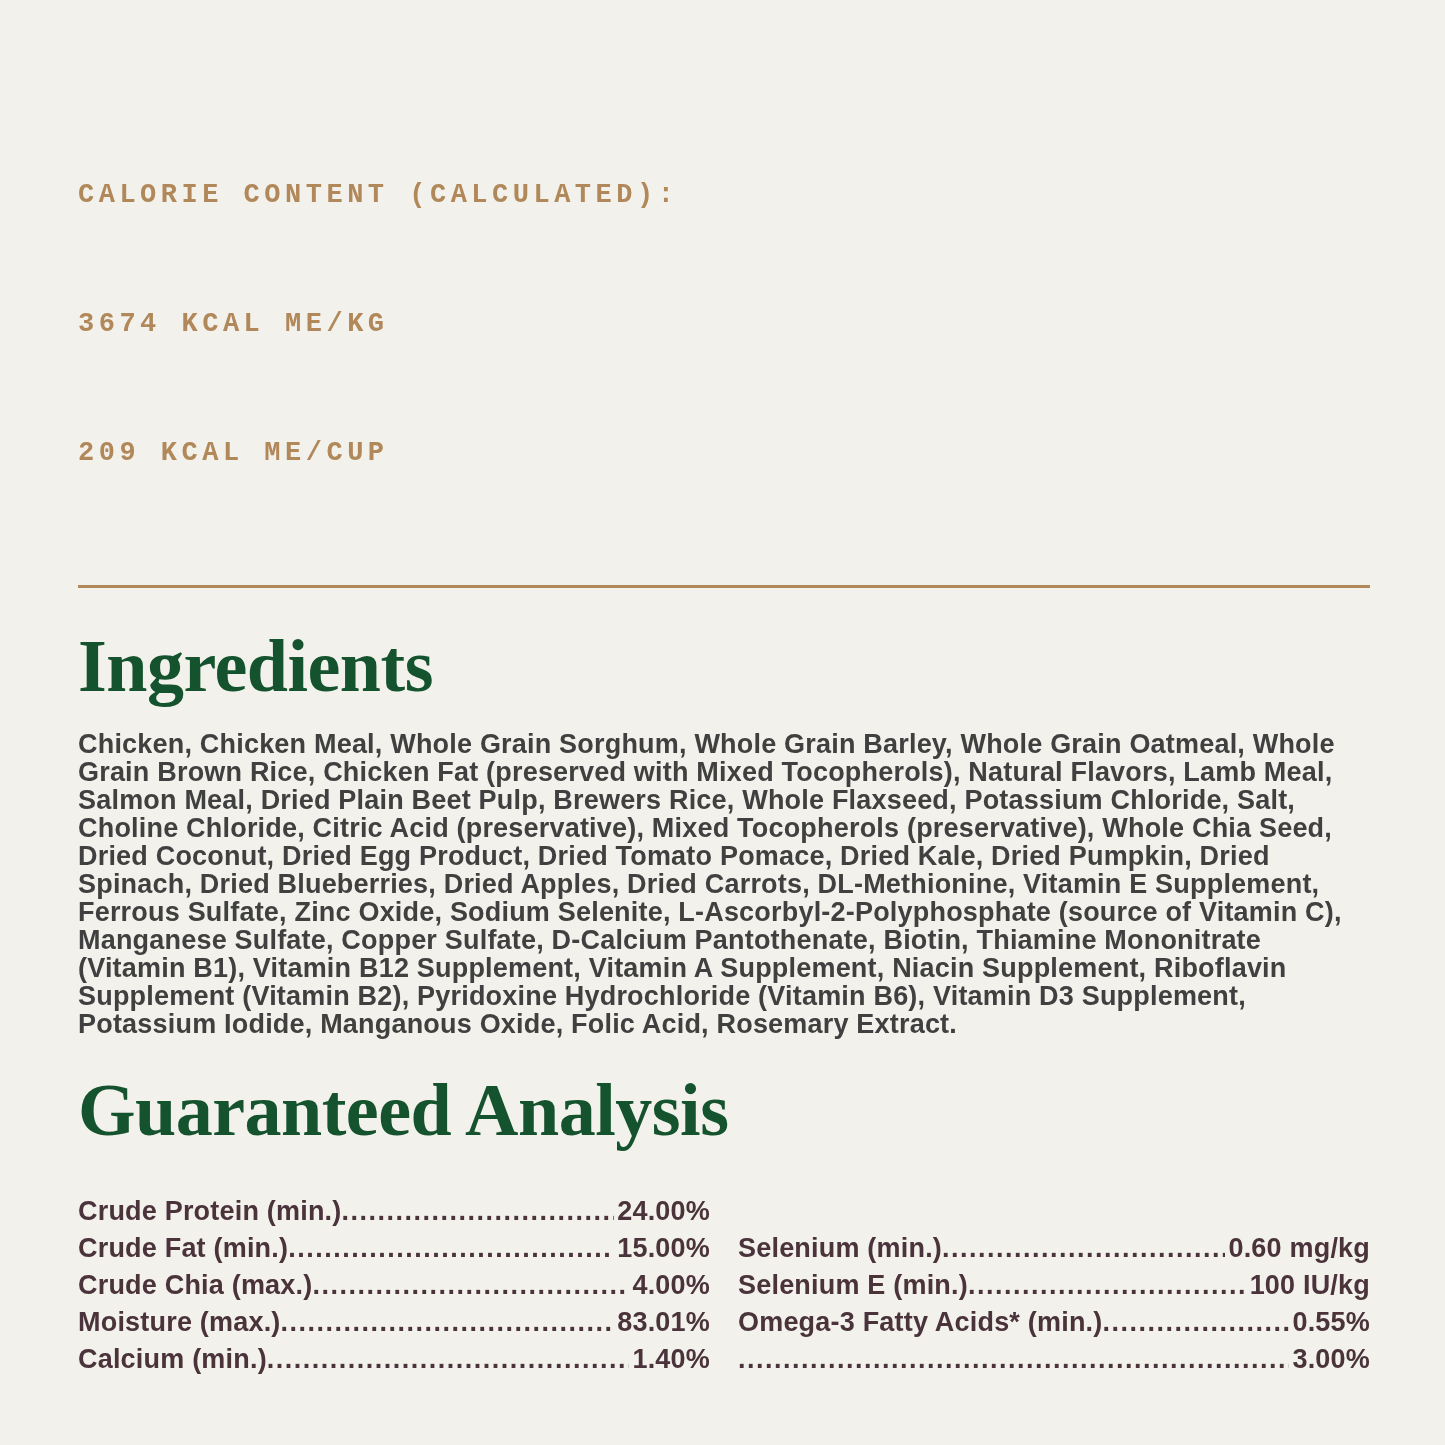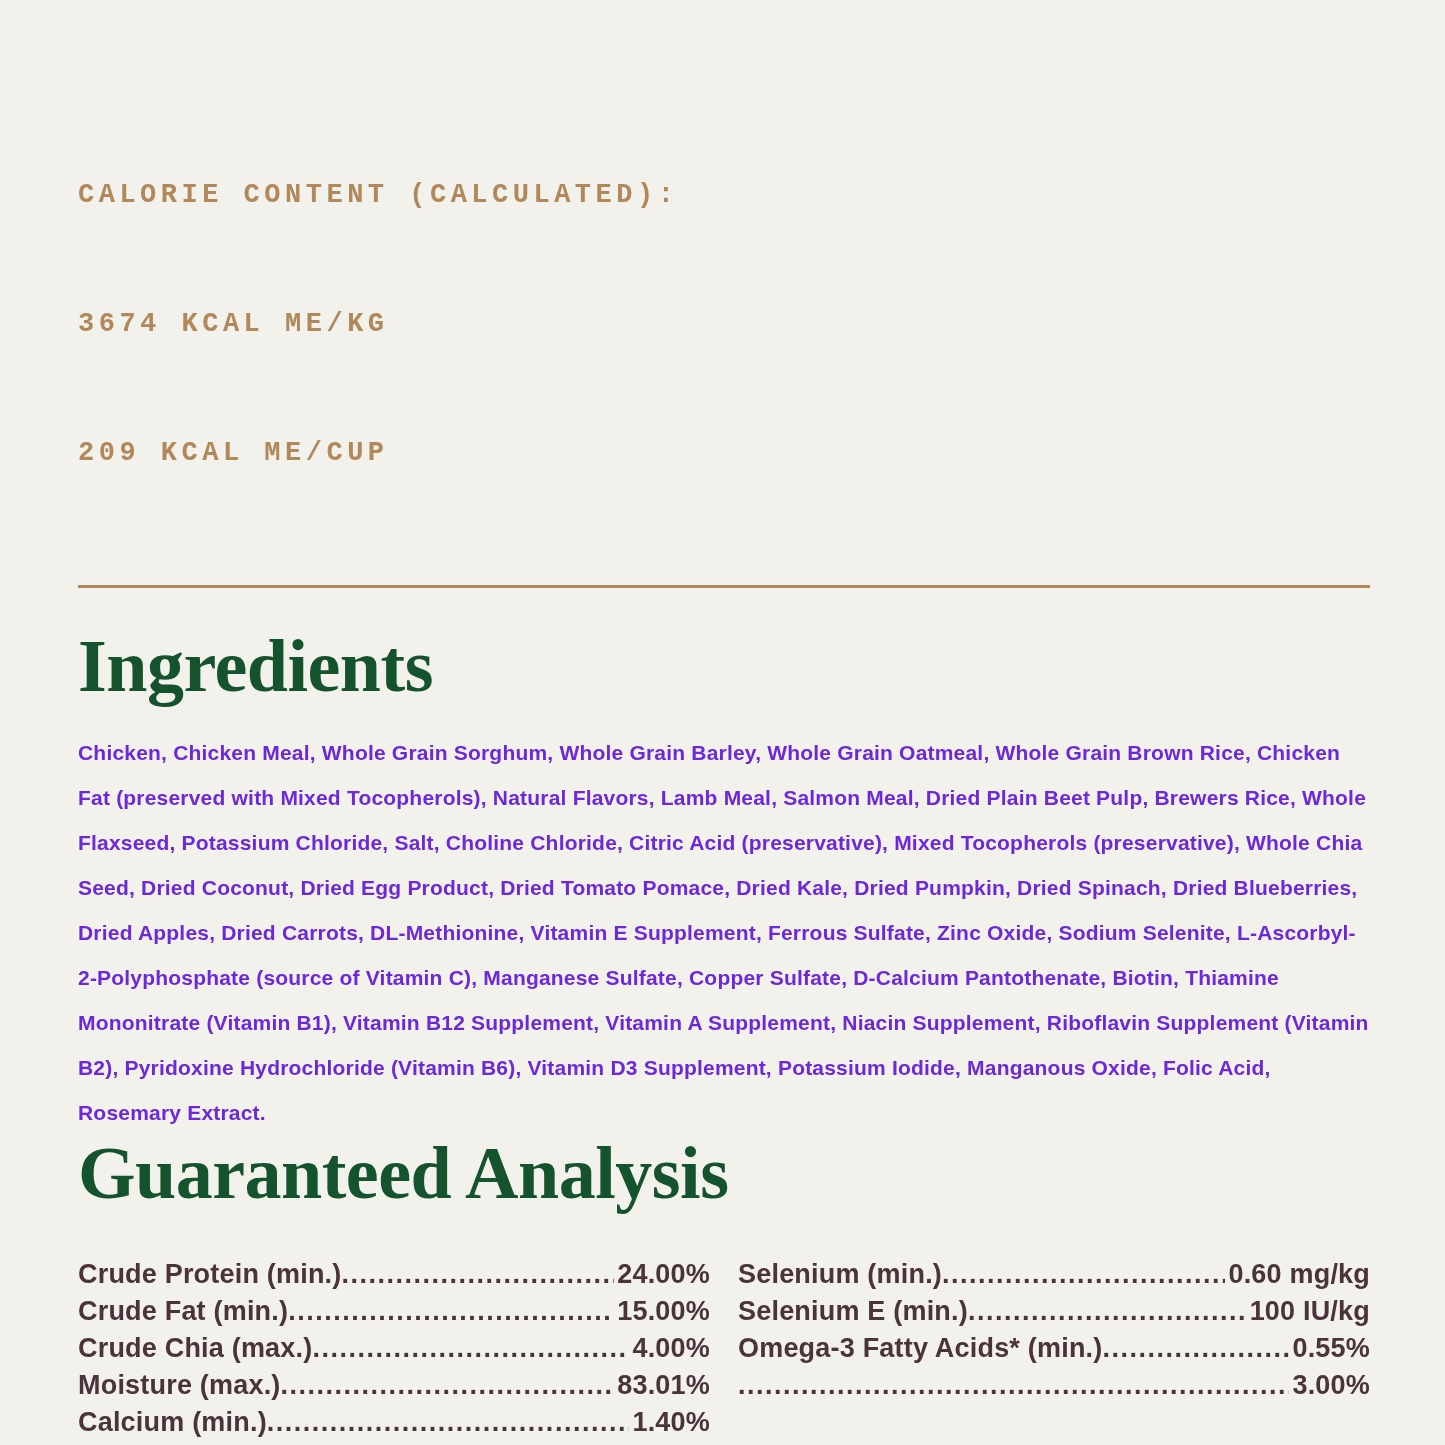--- a/index.html
+++ b/index.html
@@ -38,39 +38,40 @@
   .section-title {
     font-family: "Liberation Serif", serif;
     font-weight: bold;
     font-size: 74px;
     line-height: 1.05;
     color: #14532d;
     margin: 0;
     letter-spacing: -0.5px;
   }
   .title-ingredients { margin-top: 40px; }
-  .title-analysis { }
+  .title-analysis { margin-top: 34px; }
   
   .ingredients-text {
     margin: 24px 0 0 0;
-    font-size: 21px;
+    font-size: 27px;
     font-weight: bold;
-    line-height: 45px;
-    color: #6d28d9;
+    line-height: 28px;
+    color: #404040;
     letter-spacing: 0.2px;
   }
   
   .ga-table {
     display: flex;
     gap: 28px;
     margin-top: 44px;
     font-size: 27px;
     font-weight: bold;
     color: #4a333b;
     line-height: 37px;
+    align-items: flex-end;
   }
   .ga-col { flex: 1; min-width: 0; }
   .ga-row {
     display: flex;
     align-items: baseline;
     white-space: nowrap;
   }
   .ga-label { flex: 0 0 auto; letter-spacing: 0.2px; }
   .leader {
     flex: 1 1 auto;

